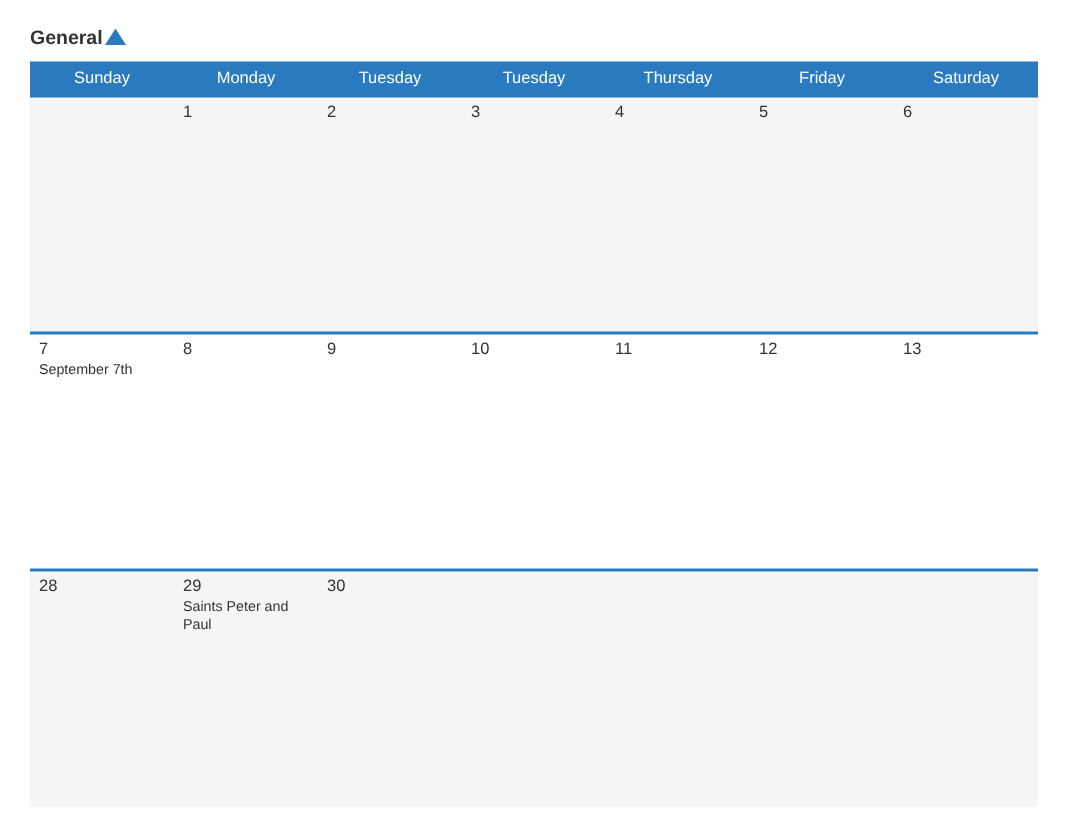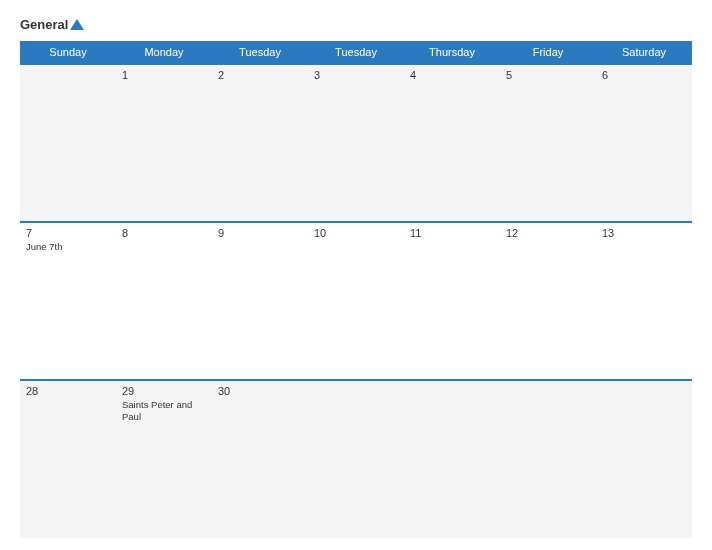--- a/index.html
+++ b/index.html
@@ -154,21 +154,21 @@
           <td>
             <span class="day-num">5</span>
           </td>
           <td>
             <span class="day-num">6</span>
           </td>
         </tr>
         <tr>
           <td>
             <span class="day-num">7</span>
-            <span class="event-text">June 7th</span>
+            <span class="event-text">September 7th</span>
           </td>
           <td>
             <span class="day-num">8</span>
           </td>
           <td>
             <span class="day-num">9</span>
           </td>
           <td>
             <span class="day-num">10</span>
           </td>

